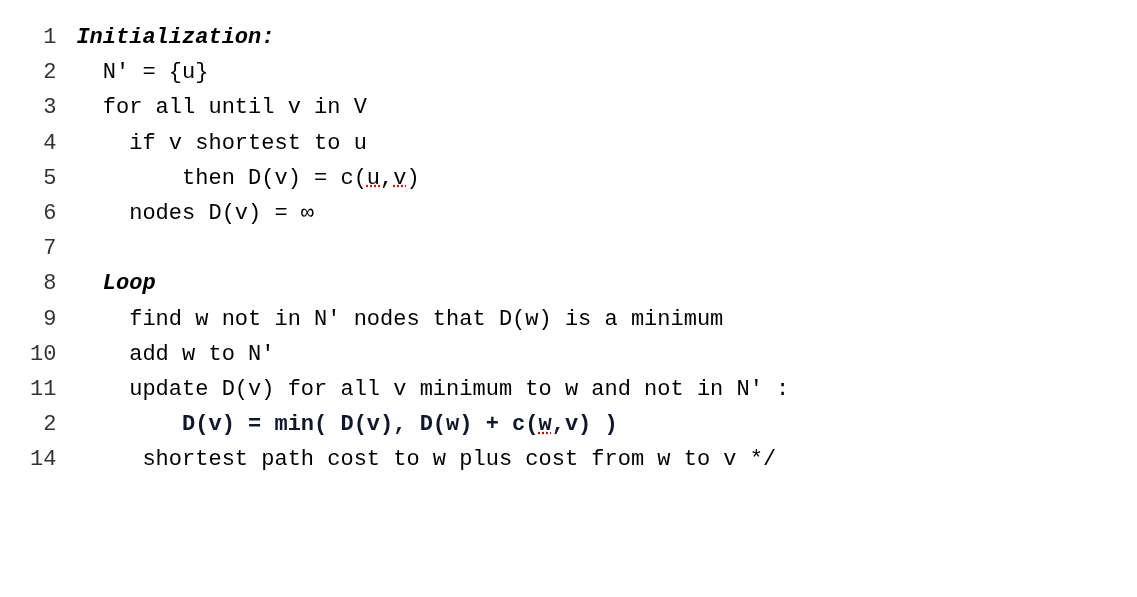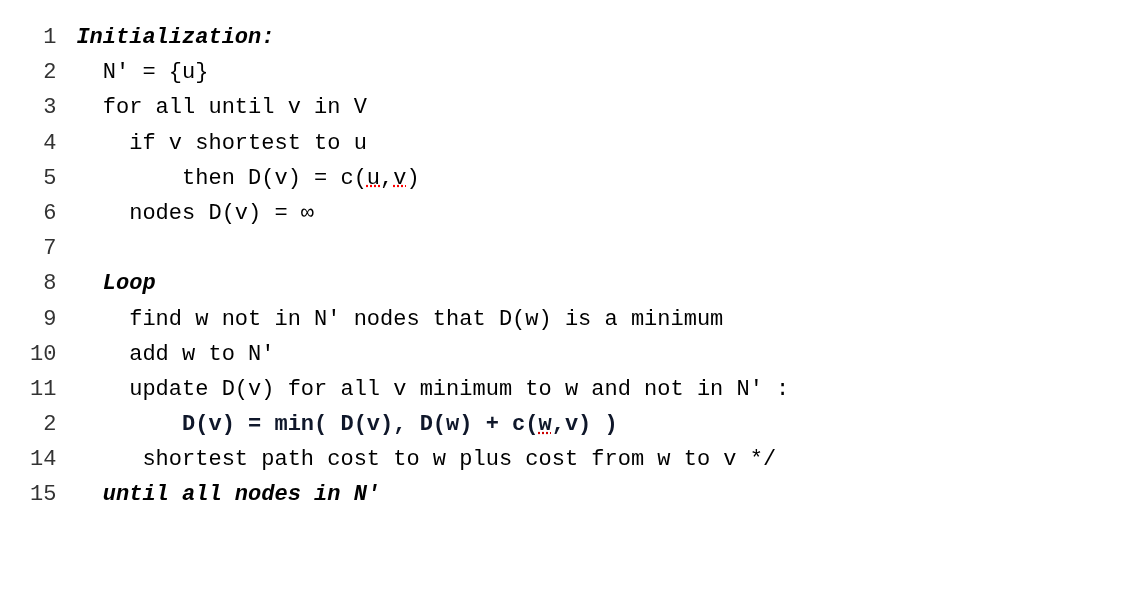--- a/index.html
+++ b/index.html
@@ -125,18 +125,14 @@
     <span class="line-number">2</span>
     <span class="line-content">        <span class="red-bold">D(v) = min( D(v), D(w) + c(<span style="text-decoration:underline;text-decoration-style:dotted;text-decoration-color:#cc0000;">w</span>,v) )</span></span>
   </div>
 
 
   <div class="code-line">
     <span class="line-number">14</span>
     <span class="line-content">     shortest path cost to w plus cost from w to v */</span>
   </div>
 
-  <div class="code-line">
-    <span class="line-number">15</span>
-    <span class="line-content">  <span class="bold-italic">until all nodes in N'</span></span>
-  </div>
 
 </div>
 
 </body></html>

